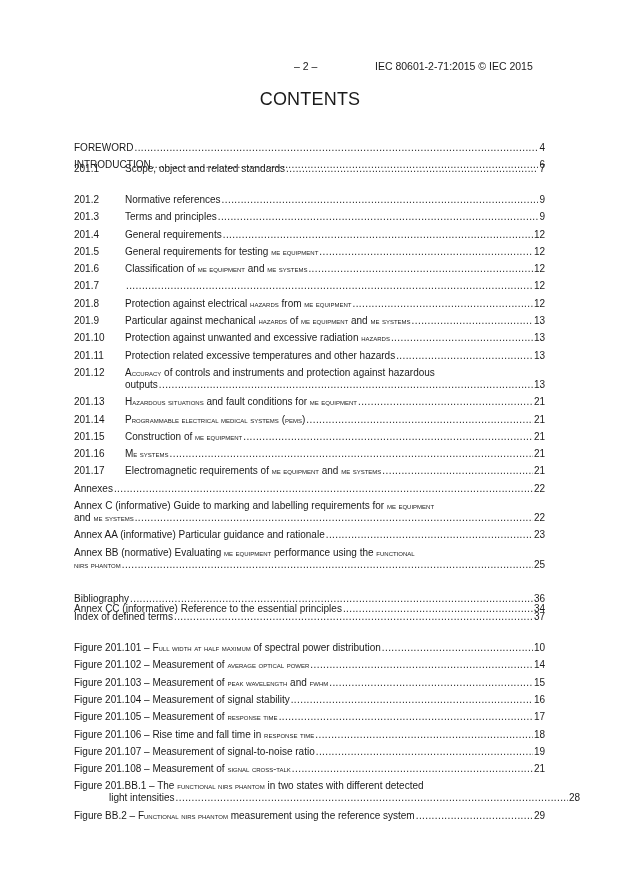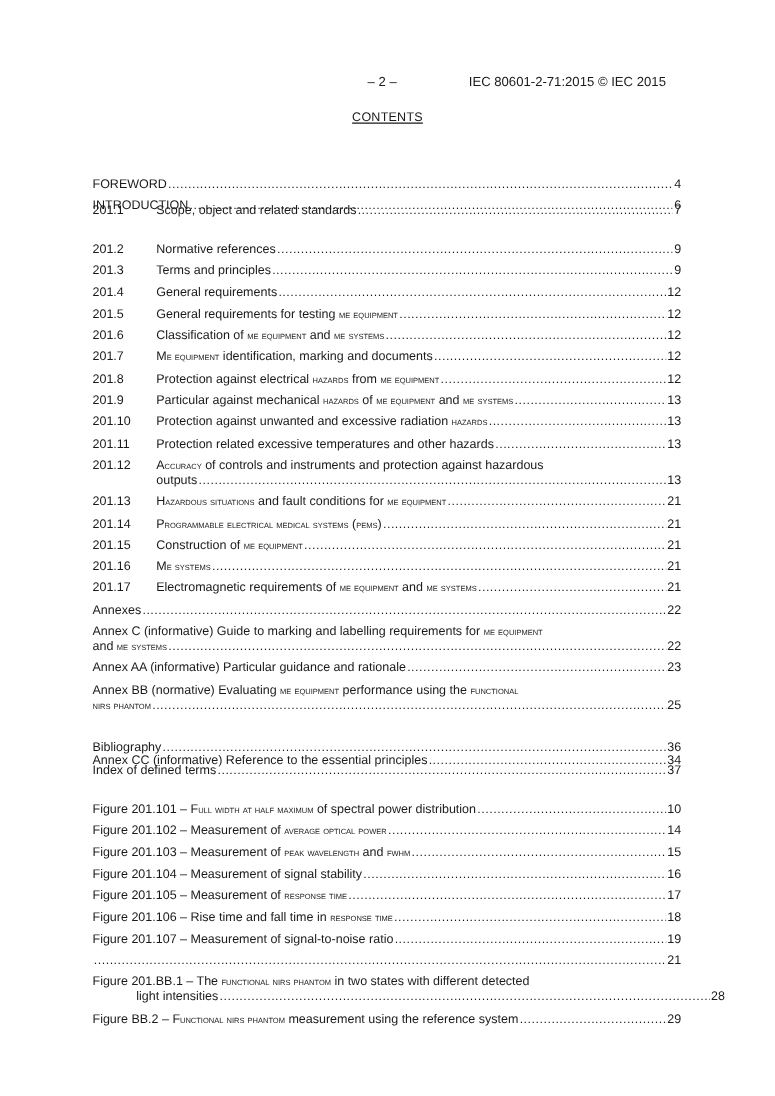--- a/index.html
+++ b/index.html
@@ -7,21 +7,21 @@
     width: 620px; height: 877px; position: relative; overflow: hidden;
     font-family: "Liberation Sans", sans-serif; color: #1a1a1a;
   }
   .header {
     position: absolute; top: 60px; left: 0; width: 620px; font-size: 10.5px;
   }
   .header .pg { position: absolute; left: 294px; }
   .header .std { position: absolute; left: 375px; }
   .title {
     position: absolute; top: 89px; left: 0; width: 620px; text-align: center;
-    font-size: 10px; letter-spacing: 0.2px; text-decoration: underline;
+    font-size: 18px; letter-spacing: 0.2px;
   }
   .toc { position: absolute; left: 74px; width: 471px; font-size: 10px; }
   .row {
     position: absolute; left: 0; width: 471px; height: 13px; line-height: 13px;
     display: flex; align-items: baseline; white-space: nowrap;
   }
   .row .num { width: 51px; flex: none; }
   .row .txt { flex: none; }
   .row .dots {
     flex: 1 1 auto; overflow: hidden; margin: 0 1px;
@@ -90,21 +90,20 @@
       <span class="page">12</span>
     </div>
     <div class="row" style="top: 262.1px;">
       <span class="num">201.6</span>
       <span class="txt"><span>Classification of </span><span class="sc">ME EQUIPMENT</span><span> and </span><span class="sc">ME SYSTEMS</span></span>
       <span class="dots"></span>
       <span class="page">12</span>
     </div>
     <div class="row" style="top: 279.4px;">
       <span class="num">201.7</span>
-      <span class="txt"><span>M</span><span class="sc">E EQUIPMENT</span><span> identification, marking and documents</span></span>
       <span class="dots"></span>
       <span class="page">12</span>
     </div>
     <div class="row" style="top: 296.7px;">
       <span class="num">201.8</span>
       <span class="txt"><span>Protection against electrical </span><span class="sc">HAZARDS</span><span> from </span><span class="sc">ME EQUIPMENT</span></span>
       <span class="dots"></span>
       <span class="page">12</span>
     </div>
     <div class="row" style="top: 314px;">
@@ -235,20 +234,21 @@
       <span class="txt"><span>Figure 201.106 – Rise time and fall time in </span><span class="sc">RESPONSE TIME</span></span>
       <span class="dots"></span>
       <span class="page">18</span>
     </div>
     <div class="row" style="top: 744.8px;">
       <span class="txt"><span>Figure 201.107 – Measurement of signal-to-noise ratio</span></span>
       <span class="dots"></span>
       <span class="page">19</span>
     </div>
     <div class="row" style="top: 762.1px;">
+      <span class="txt"><span>Figure 201.108 – Measurement of </span><span class="sc">SIGNAL CROSS-TALK</span></span>
       <span class="dots"></span>
       <span class="page">21</span>
     </div>
     <div class="wrap1" style="top: 779.4px;">
       <span><span>Figure 201.BB.1 – The </span><span class="sc">FUNCTIONAL NIRS PHANTOM</span><span> in  two states with different detected</span></span>
     </div>
     <div class="row" style="top: 791.4px; margin-left: 35px;">
       <span class="txt"><span>light intensities</span></span>
       <span class="dots"></span>
       <span class="page">28</span>

